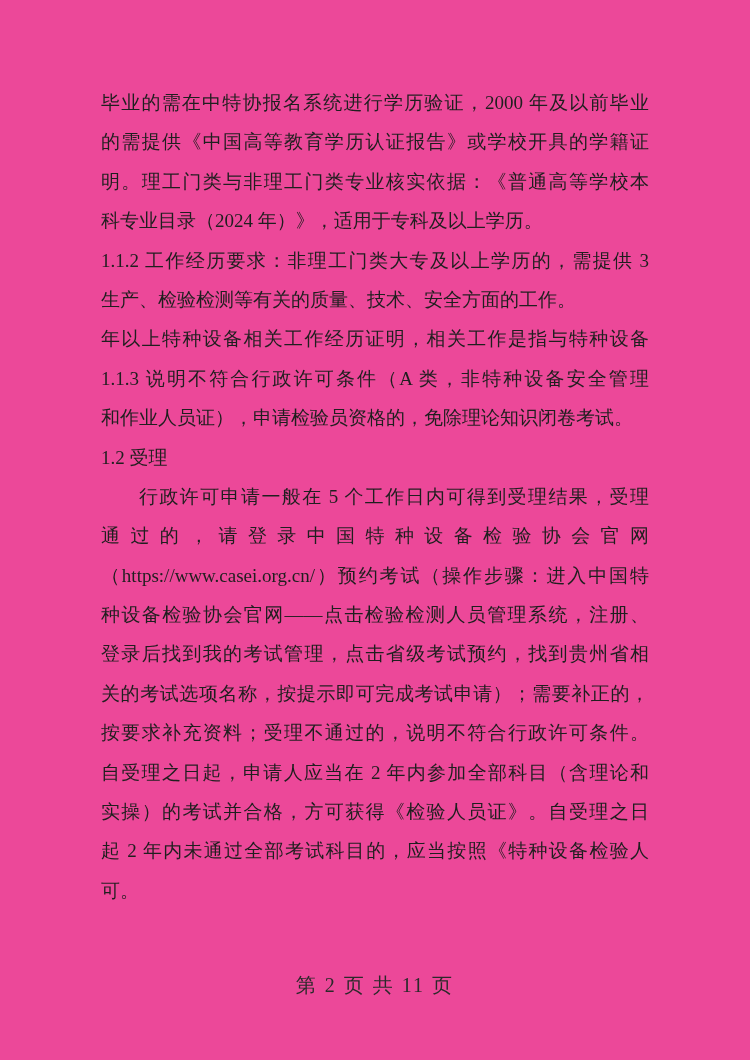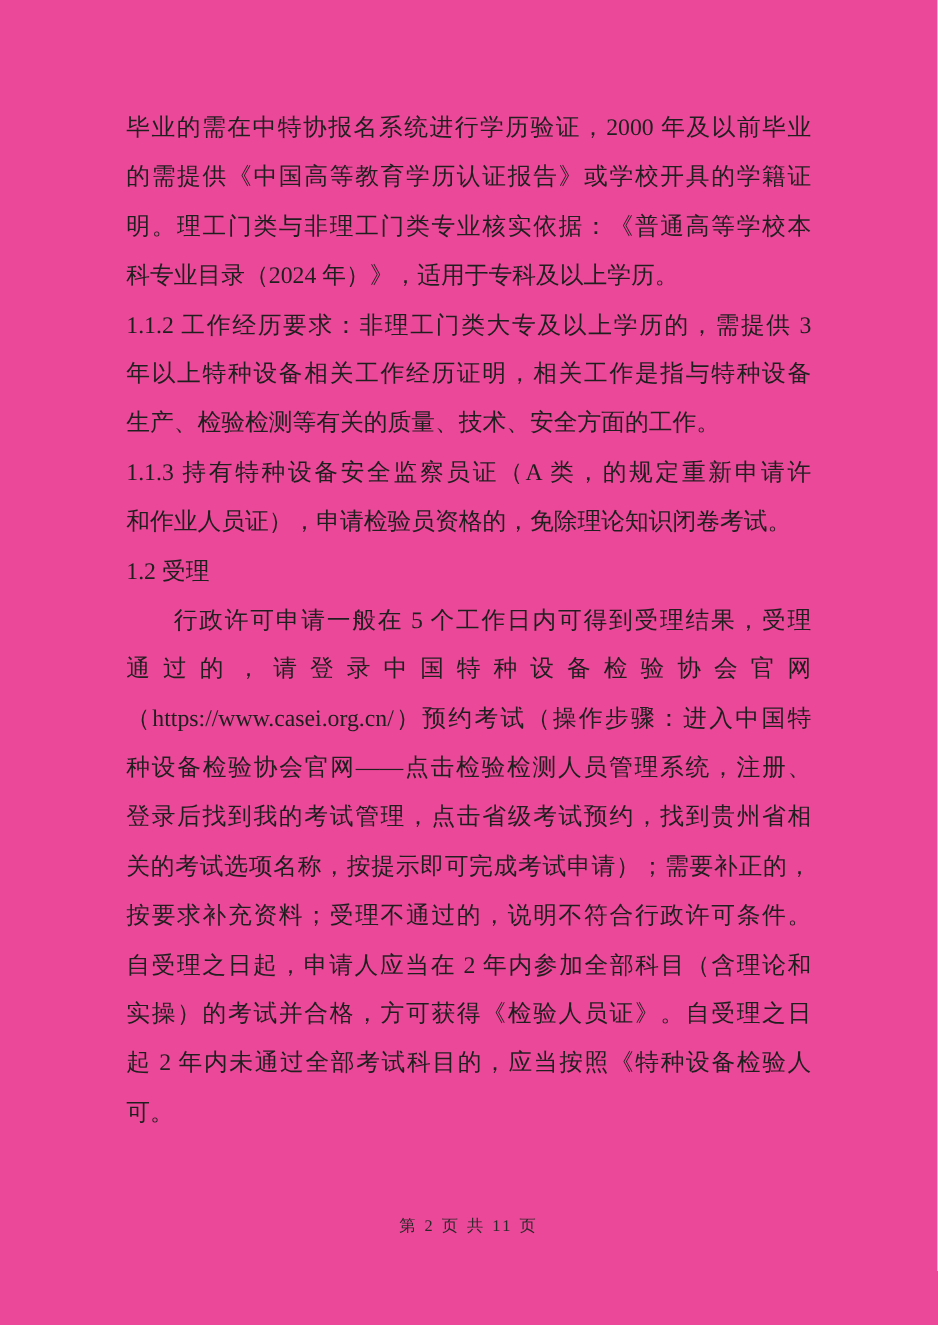--- a/index.html
+++ b/index.html
@@ -44,38 +44,38 @@
   .line.indent {
     padding-left: 38px;
     width: 510px;
   }
   .footer {
     position: absolute;
     left: 0;
     top: 972px;
     width: 750px;
     text-align: center;
-    font-size: 13px;
+    font-size: 20px;
     letter-spacing: 2px;
     color: #2a2a2a;
   }
 </style>
 </head>
 <body>
 
 <div class="page">
   <div class="text-block">
     <div class="line">毕业的需在中特协报名系统进行学历验证，2000 年及以前毕业</div>
     <div class="line">的需提供《中国高等教育学历认证报告》或学校开具的学籍证</div>
     <div class="line">明。理工门类与非理工门类专业核实依据：《普通高等学校本</div>
     <div class="line flush">科专业目录（2024 年）》，适用于专科及以上学历。</div>
     <div class="line">1.1.2 工作经历要求：非理工门类大专及以上学历的，需提供 3</div>
+    <div class="line flush">生产、检验检测等有关的质量、技术、安全方面的工作。</div>
     <div class="line">年以上特种设备相关工作经历证明，相关工作是指与特种设备</div>
-    <div class="line flush">生产、检验检测等有关的质量、技术、安全方面的工作。</div>
-    <div class="line">1.1.3 持有特种设备安全监察员证（A 类，的规定重新申请许</div>
+    <div class="line">1.1.3 说明不符合行政许可条件（A 类，非特种设备安全管理</div>
     <div class="line flush">和作业人员证），申请检验员资格的，免除理论知识闭卷考试。</div>
     <div class="line flush">1.2 受理</div>
     <div class="line indent">行政许可申请一般在 5 个工作日内可得到受理结果，受理</div>
     <div class="line">通过的，请登录中国特种设备检验协会官网</div>
     <div class="line">（https://www.casei.org.cn/）预约考试（操作步骤：进入中国特</div>
     <div class="line">种设备检验协会官网——点击检验检测人员管理系统，注册、</div>
     <div class="line">登录后找到我的考试管理，点击省级考试预约，找到贵州省相</div>
     <div class="line">关的考试选项名称，按提示即可完成考试申请）；需要补正的，</div>
     <div class="line">按要求补充资料；受理不通过的，说明不符合行政许可条件。</div>
     <div class="line">自受理之日起，申请人应当在 2 年内参加全部科目（含理论和</div>

